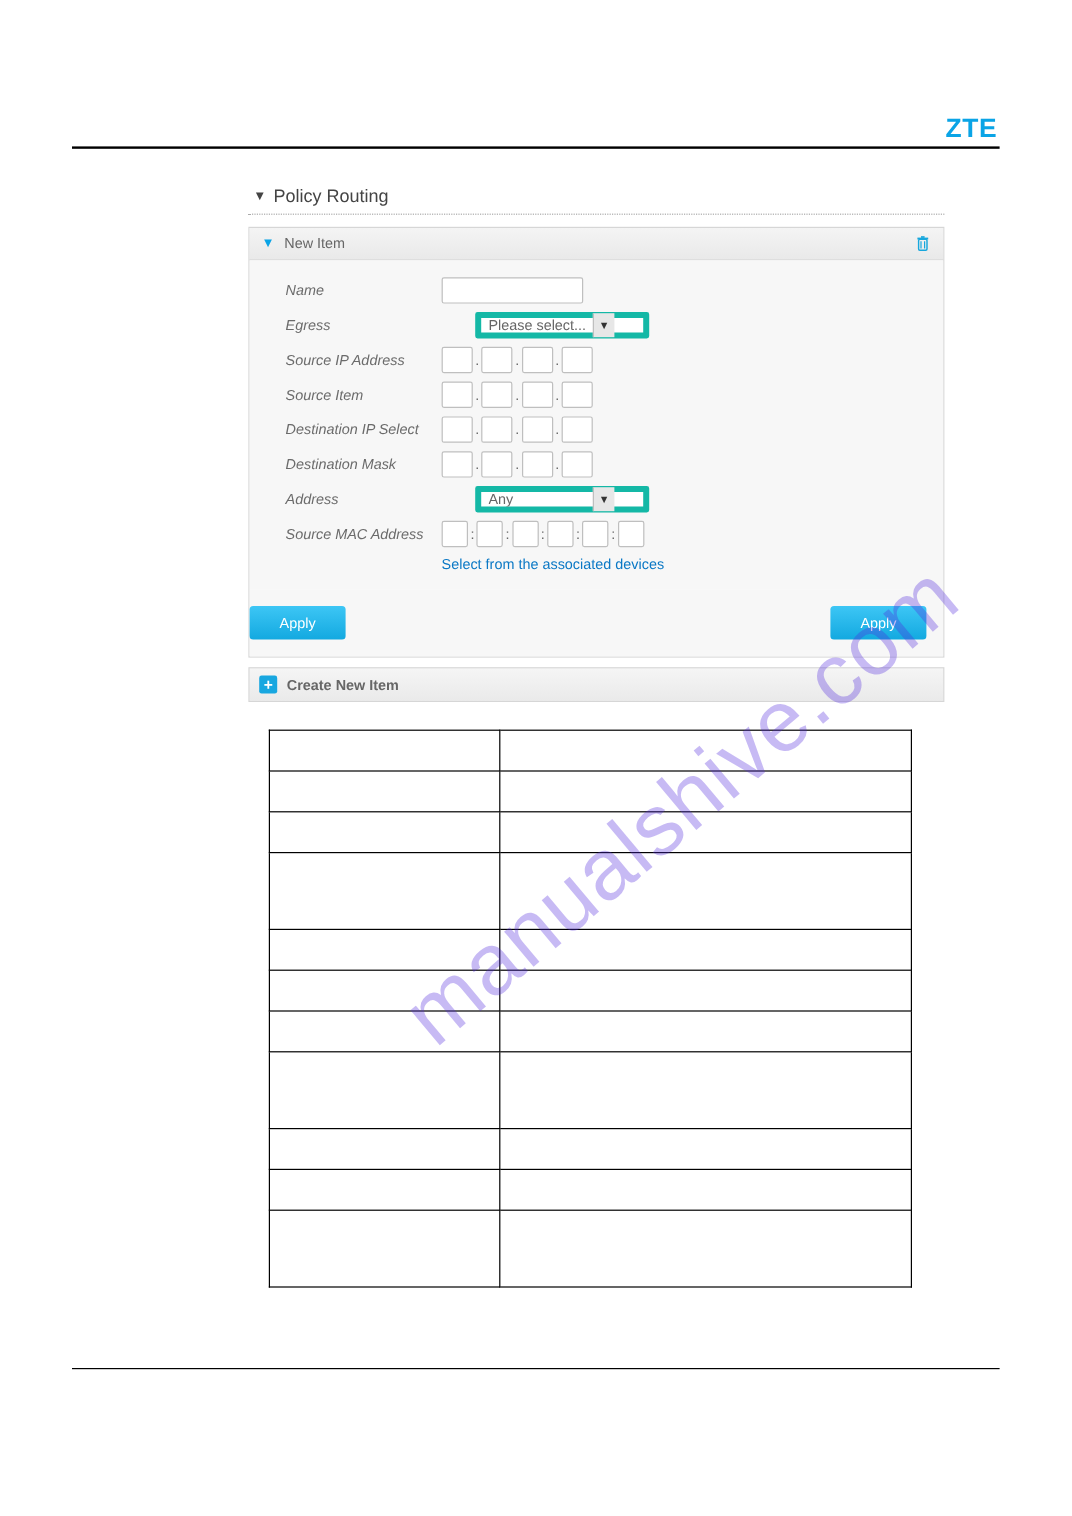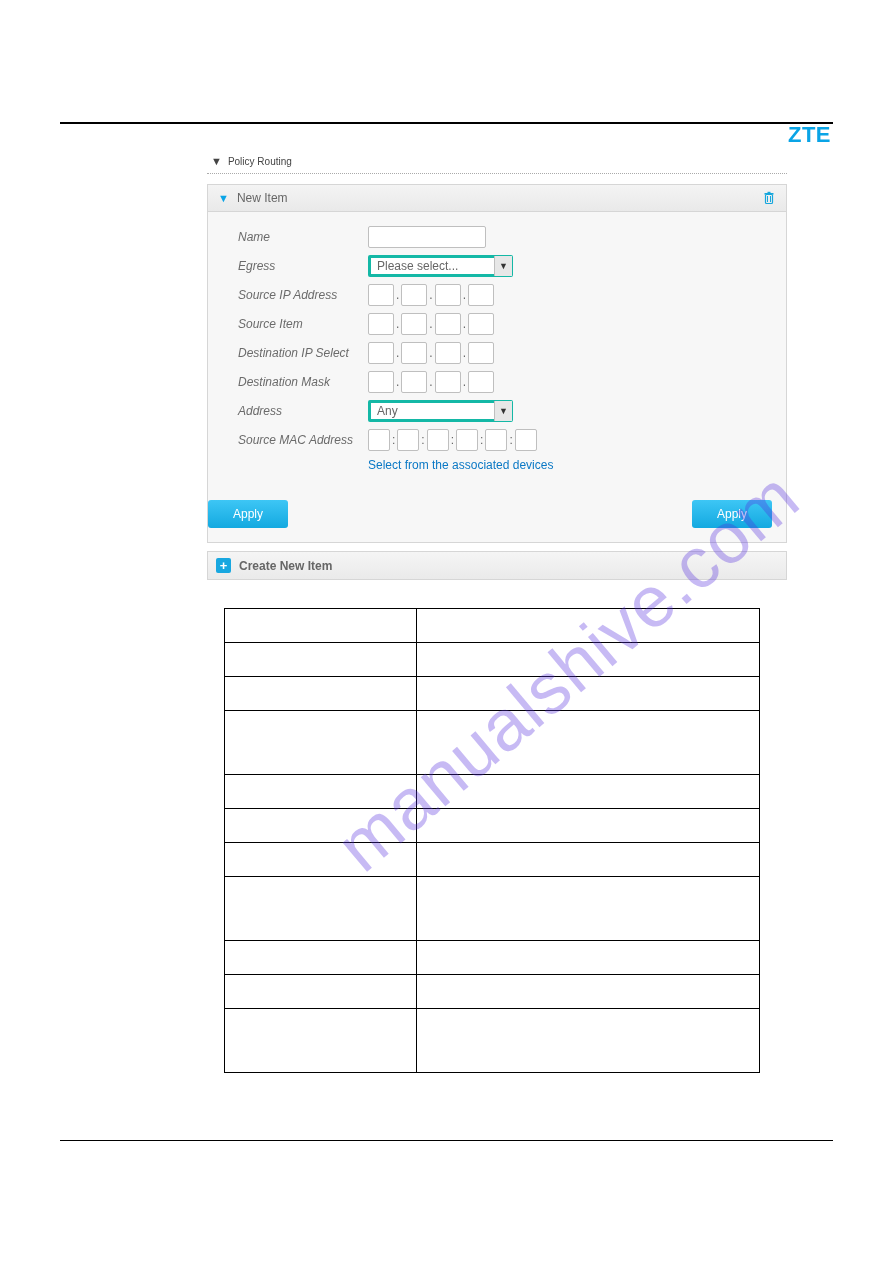--- a/index.html
+++ b/index.html
@@ -12,21 +12,20 @@
     overflow: hidden;
   }
   .brand {
     position: absolute;
     top: 94px;
     right: 62px;
     color: #0aa4e6;
     font-weight: bold;
     font-size: 22px;
     letter-spacing: 0.5px;
-    margin-top: 28px;
   }
   .topline {
     position: absolute;
     top: 122px;
     left: 60px;
     right: 60px;
     border-top: 2px solid #000;
   }
   .bottomline {
     position: absolute;
@@ -48,21 +47,21 @@
     align-items: center;
     gap: 6px;
     padding: 0 4px 6px 4px;
     border-bottom: 1px dotted #aaa;
   }
   .tri-down {
     color: #444;
     font-size: 11px;
   }
   .section-title {
-    font-size: 10px;
+    font-size: 15px;
     color: #444;
   }
   .panel {
     margin-top: 10px;
     border: 1px solid #d6d6d6;
   }
   .panel-header {
     background: linear-gradient(#f4f4f4, #e9e9e9);
     border-bottom: 1px solid #d6d6d6;
     display: flex;
@@ -129,28 +128,29 @@
     border-radius: 2px;
   }
   .sep { color: #666; padding: 0 2px; font-size: 12px; }
   .select-wrap {
     position: relative;
     width: 145px;
   }
   .select-ctl {
     width: 100%;
     height: 22px;
-    border: 3px solid #14b8a6;
+    border: 5px solid #14b8a6;
     background: #fff;
     font-size: 12px;
     color: #666;
     padding: 0 20px 0 6px;
     appearance: none;
     border-radius: 2px;
     cursor: pointer;
+    margin-left: 28px;
   }
   .select-arrow {
     position: absolute;
     right: 1px;
     top: 1px;
     width: 18px;
     height: 20px;
     background: #e7e7e7;
     border-left: 1px solid #bfbfbf;
     display: flex;

